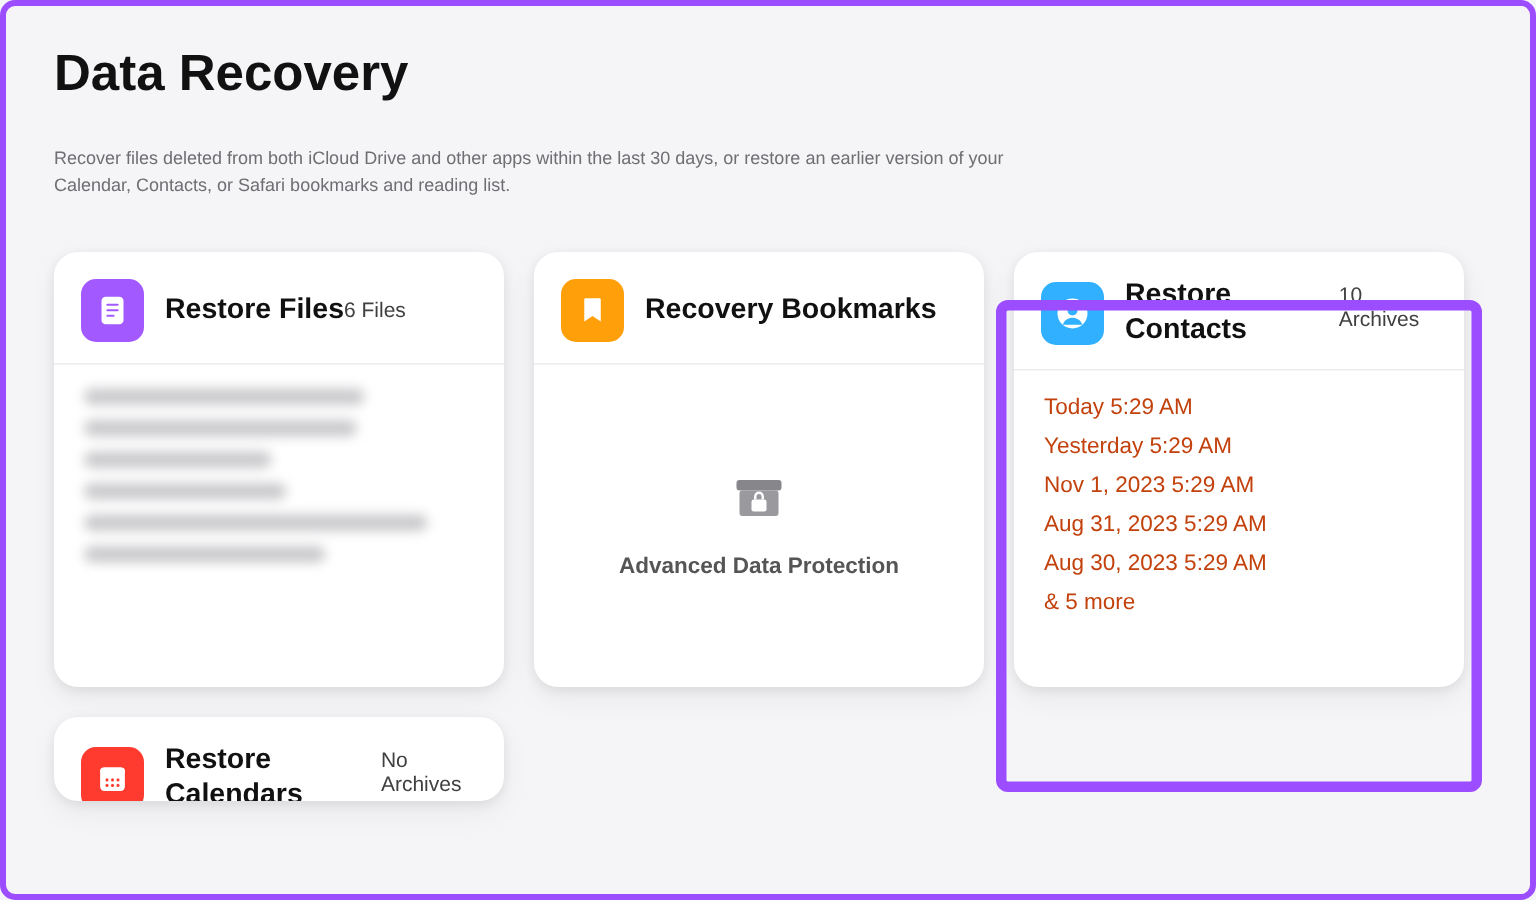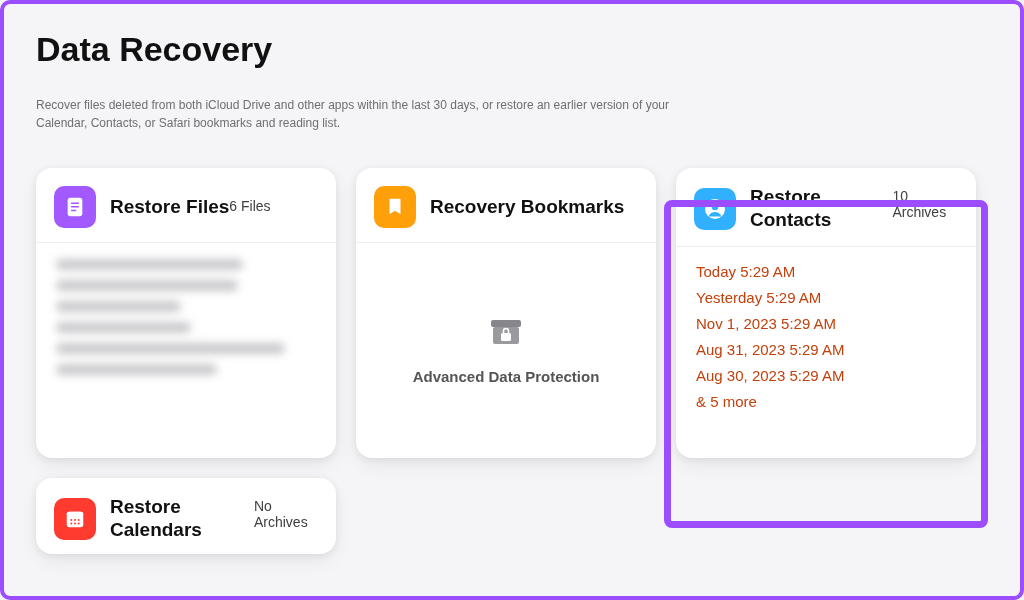--- a/index.html
+++ b/index.html
@@ -43,21 +43,21 @@
   }
   .card {
     background: #fff;
     border-radius: 16px;
     box-shadow: 0 2px 8px rgba(0,0,0,0.08), 0 8px 20px rgba(0,0,0,0.05);
     overflow: hidden;
     min-height: 290px;
     display: flex;
     flex-direction: column;
   }
-  .card.short { min-height: 0; height: 76px; }
+  .card.short { min-height: 0; height: 56px; }
   .card-header {
     display: flex;
     align-items: center;
     padding: 18px 18px 14px 18px;
     gap: 14px;
     border-bottom: 1px solid #ececec;
   }
   .card.short .card-header { border-bottom: none; padding-bottom: 18px; }
   .icon-box {
     width: 42px;

